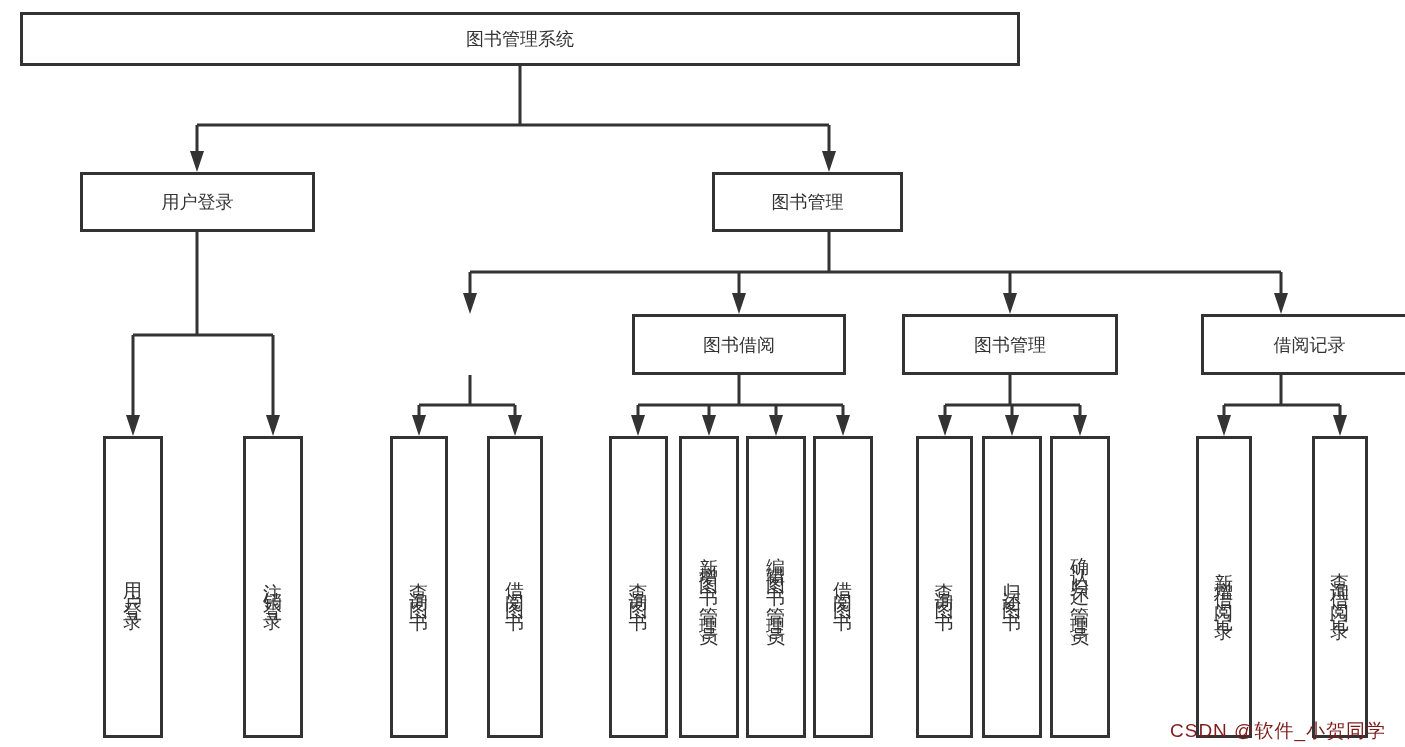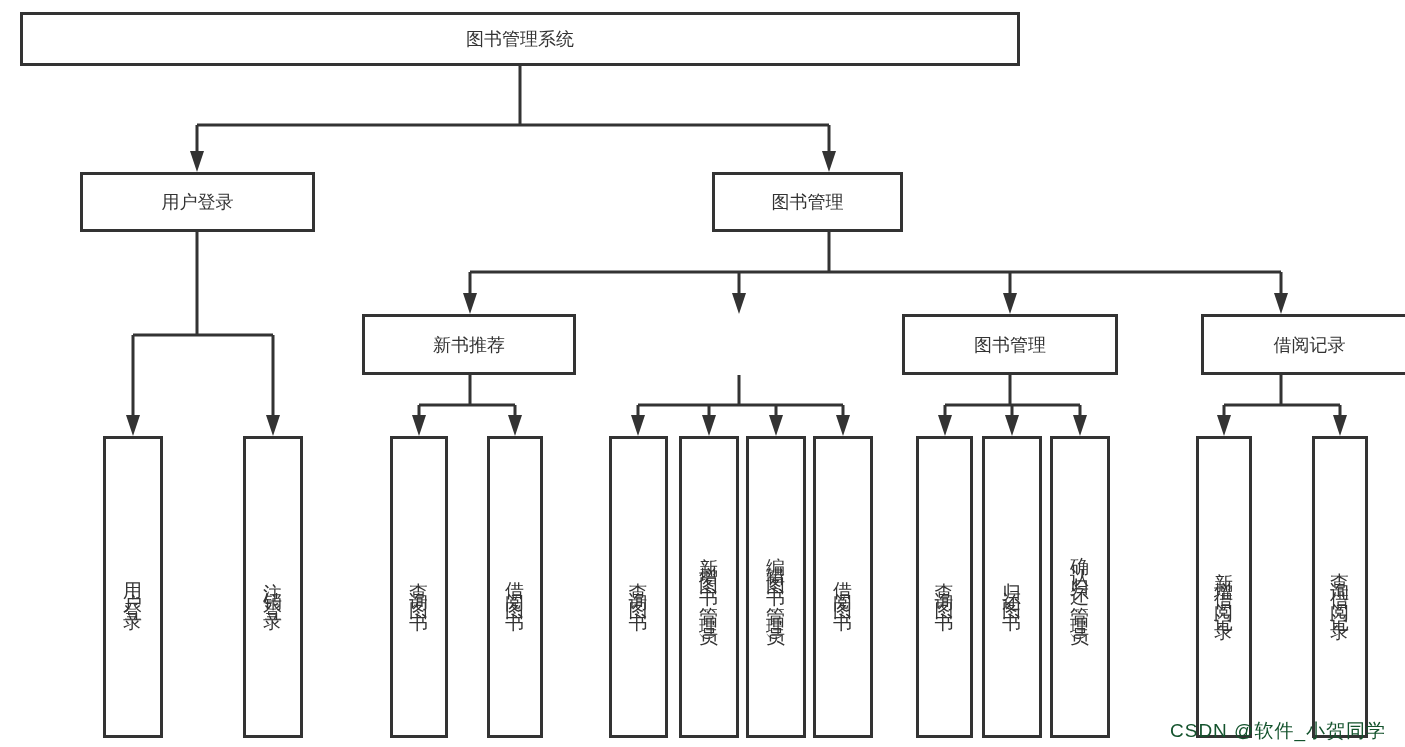--- a/index.html
+++ b/index.html
@@ -61,21 +61,21 @@
   .b-leaf-cb-return  { left: 982px;  width: 60px; }
   .b-leaf-cb-confirm { left: 1050px; width: 60px; }
   .b-leaf-br-add     { left: 1196px; width: 56px; }
   .b-leaf-br-query   { left: 1312px; width: 56px; }
 
   .watermark {
     position: absolute;
     left: 1170px;
     top: 718px;
     font-size: 19px;
-    color: #14532d;
+    color: #7f1d1d;
     letter-spacing: 1px;
     white-space: nowrap;
     z-index: 2;
   }
 </style>
 </head>
 <body>
 
 <div id="canvas">
 
@@ -110,21 +110,21 @@
       <polygon points="1217,415 1231,415 1224,436"></polygon>
       <polygon points="1333,415 1347,415 1340,436"></polygon>
     </g>
   </svg>
 
   <div class="box b-root">图书管理系统</div>
 
   <div class="box b-user-login">用户登录</div>
   <div class="box b-book-mgmt">图书管理</div>
 
-  <div class="box b-new-book-rec">新书推荐</div>
+  <div class="box b-book-borrow">图书借阅</div>
   <div class="box b-current-borrow">图书管理</div>
   <div class="box b-borrow-record">借阅记录</div>
 
   <div class="box vbox leaf b-leaf-login">用户登录</div>
   <div class="box vbox leaf b-leaf-logout">注销登录</div>
 
   <div class="box vbox leaf b-leaf-rec-query">查询图书</div>
   <div class="box vbox leaf b-leaf-rec-borrow">借阅图书</div>
 
   <div class="box vbox leaf b-leaf-bb-query">查询图书</div>

